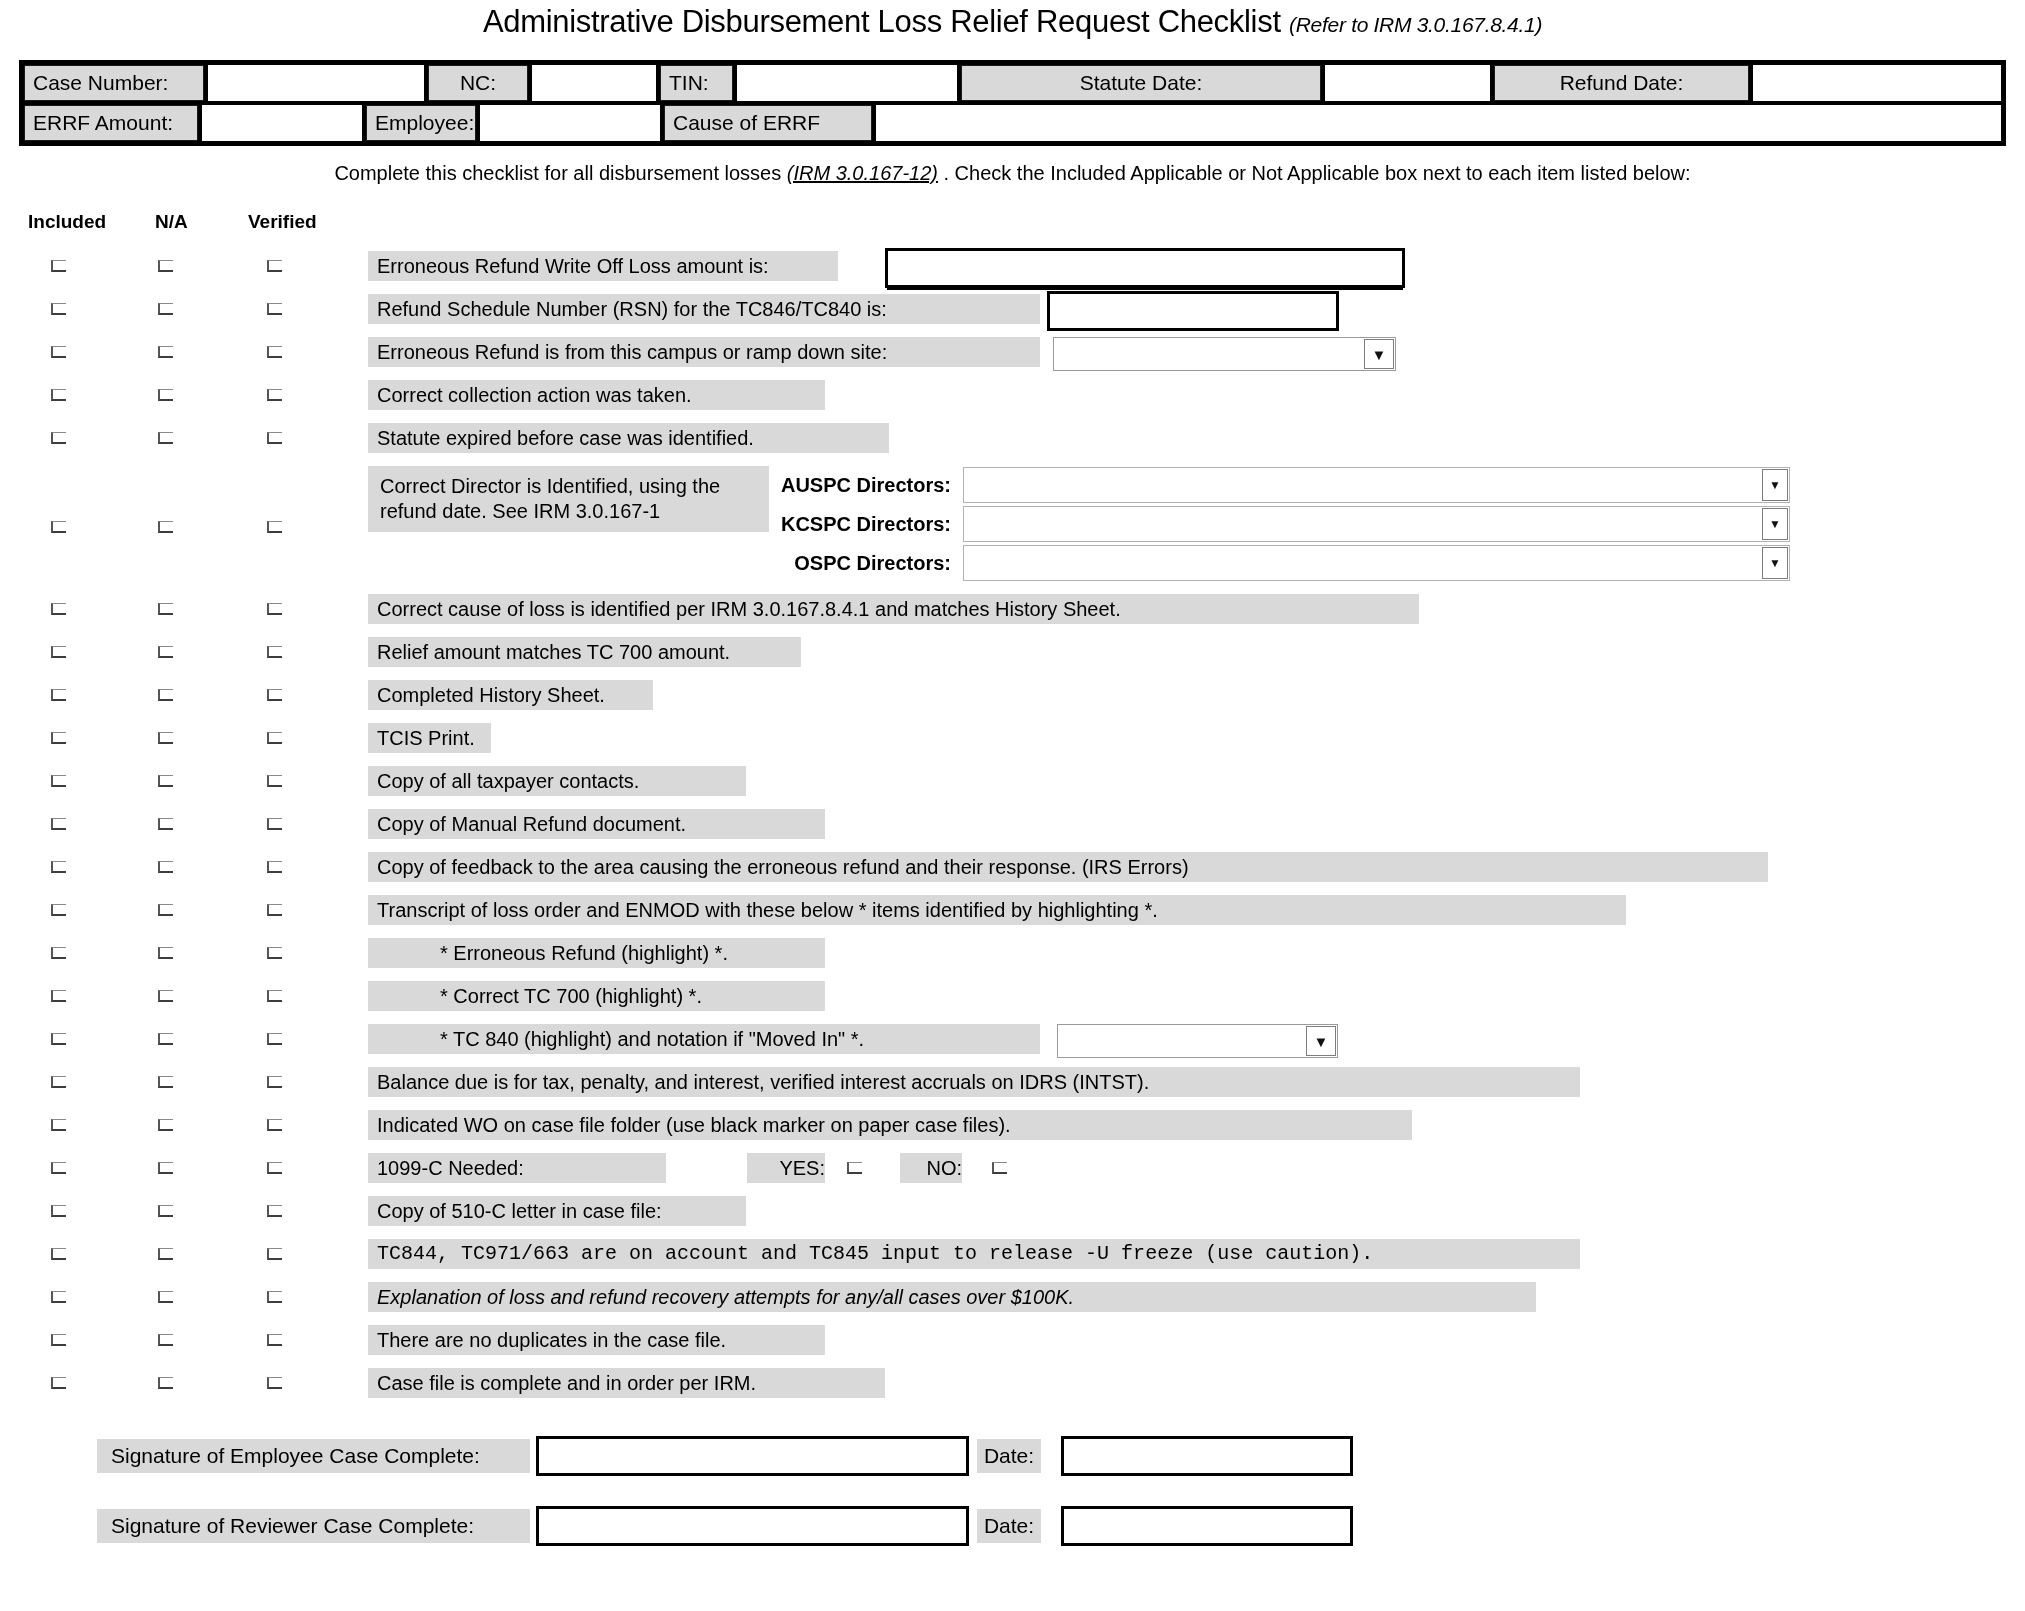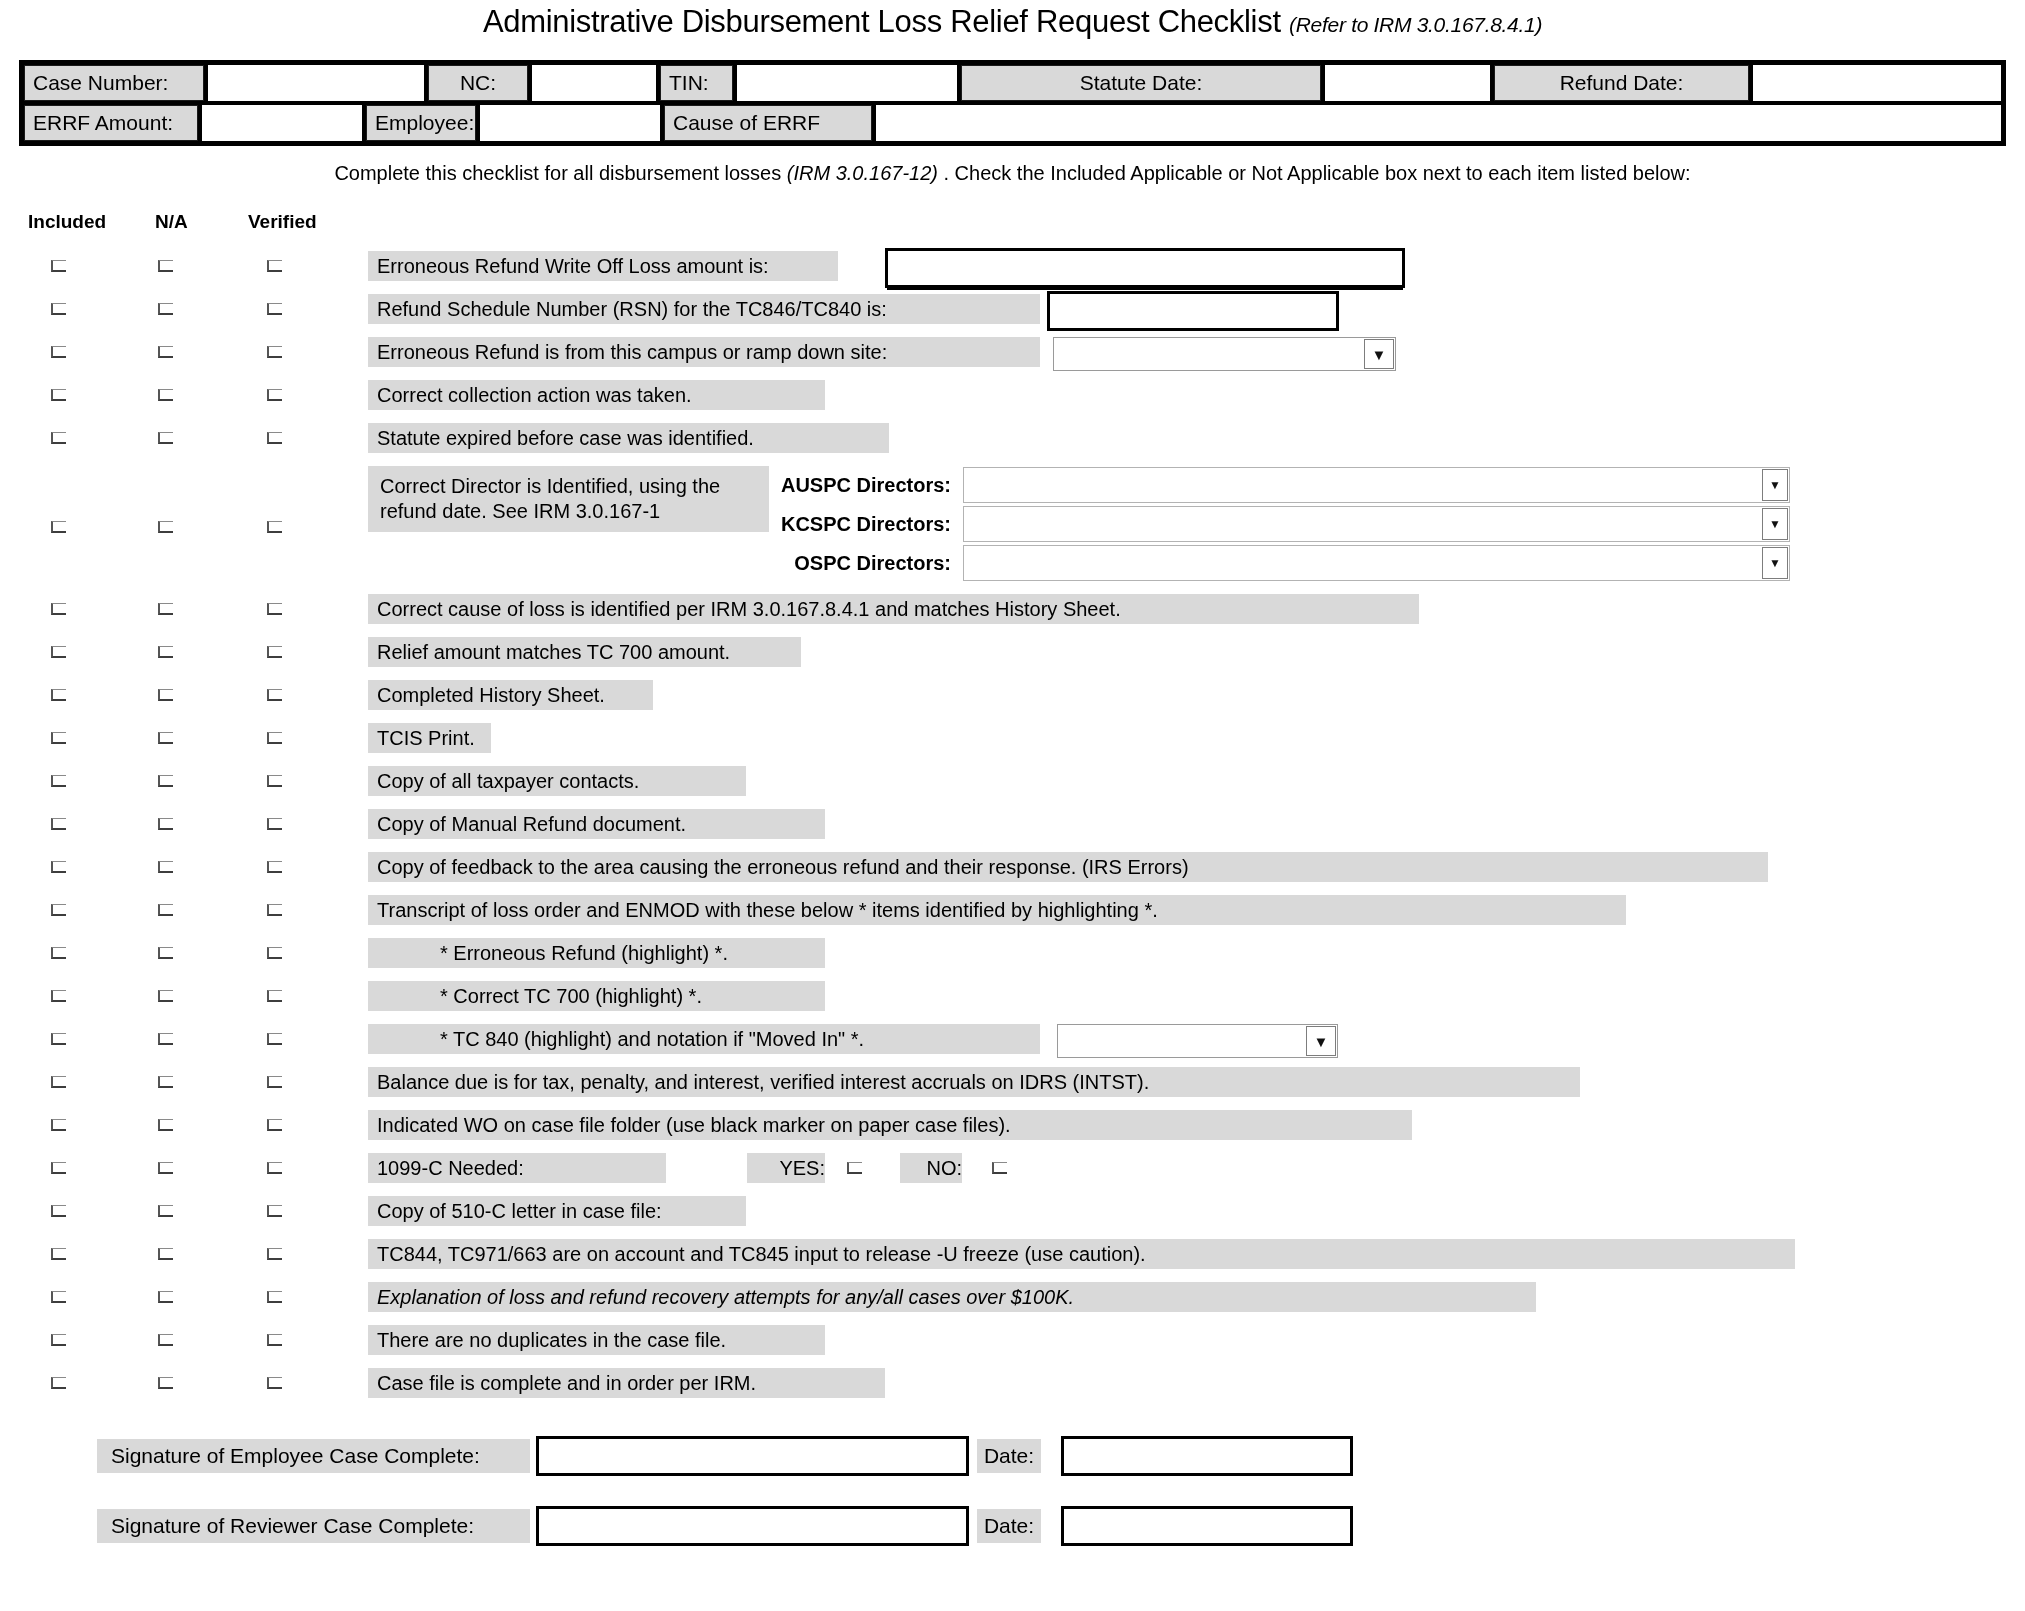--- a/index.html
+++ b/index.html
@@ -18,21 +18,21 @@
             display:flex; flex-direction:column; gap:4px; }
   .hrow { display:flex; gap:4px; height:36px; }
   .hcell { background:#fff; }
   .hlabel { background:#d9d9d9; border:1px solid #1a1a1a; display:flex; align-items:center;
             padding:0 8px; font-size:21px; white-space:nowrap; }
   .hlabel.center { justify-content:center; }
   .flex1 { flex:1; }
 
   
   .instruction { margin-top:16px; text-align:center; font-size:20px; }
-  .instruction .it { font-style:italic; }
+  .instruction .it { font-style:italic;text-decoration:underline; }
 
   
   .colheads { position:relative; height:28px; margin-top:26px; font-weight:bold; font-size:19px; }
   .colheads span { position:absolute; top:0; }
   .ch1 { left:28px; } .ch2 { left:155px; } .ch3 { left:248px; }
 
   
   #checklist { margin-top:12px; }
   .crow { position:relative; height:30px; margin-bottom:13px; }
   .crow.tall { height:auto; margin-bottom:12px; }
@@ -316,21 +316,21 @@
       <span class="cb cb3"></span>
       <div class="rowline">
         <div class="glabel" style="width: 378px;">Copy of 510-C letter in case file:</div>
       </div>
     </div>
     <div class="crow">
       <span class="cb cb1"></span>
       <span class="cb cb2"></span>
       <span class="cb cb3"></span>
       <div class="rowline">
-        <div class="glabel" style="width: 1427px;">TC844, TC971/663 are on account and TC845 input to release -U freeze (use caution).</div>
+        <div class="glabel" style="width: 1212px; font-family: Liberation Mono, monospace;">TC844, TC971/663 are on account and TC845 input to release -U freeze (use caution).</div>
       </div>
     </div>
     <div class="crow">
       <span class="cb cb1"></span>
       <span class="cb cb2"></span>
       <span class="cb cb3"></span>
       <div class="rowline">
         <div class="glabel" style="width: 1168px; font-style: italic;">Explanation of loss and refund recovery attempts for any/all cases over $100K.</div>
       </div>
     </div>

